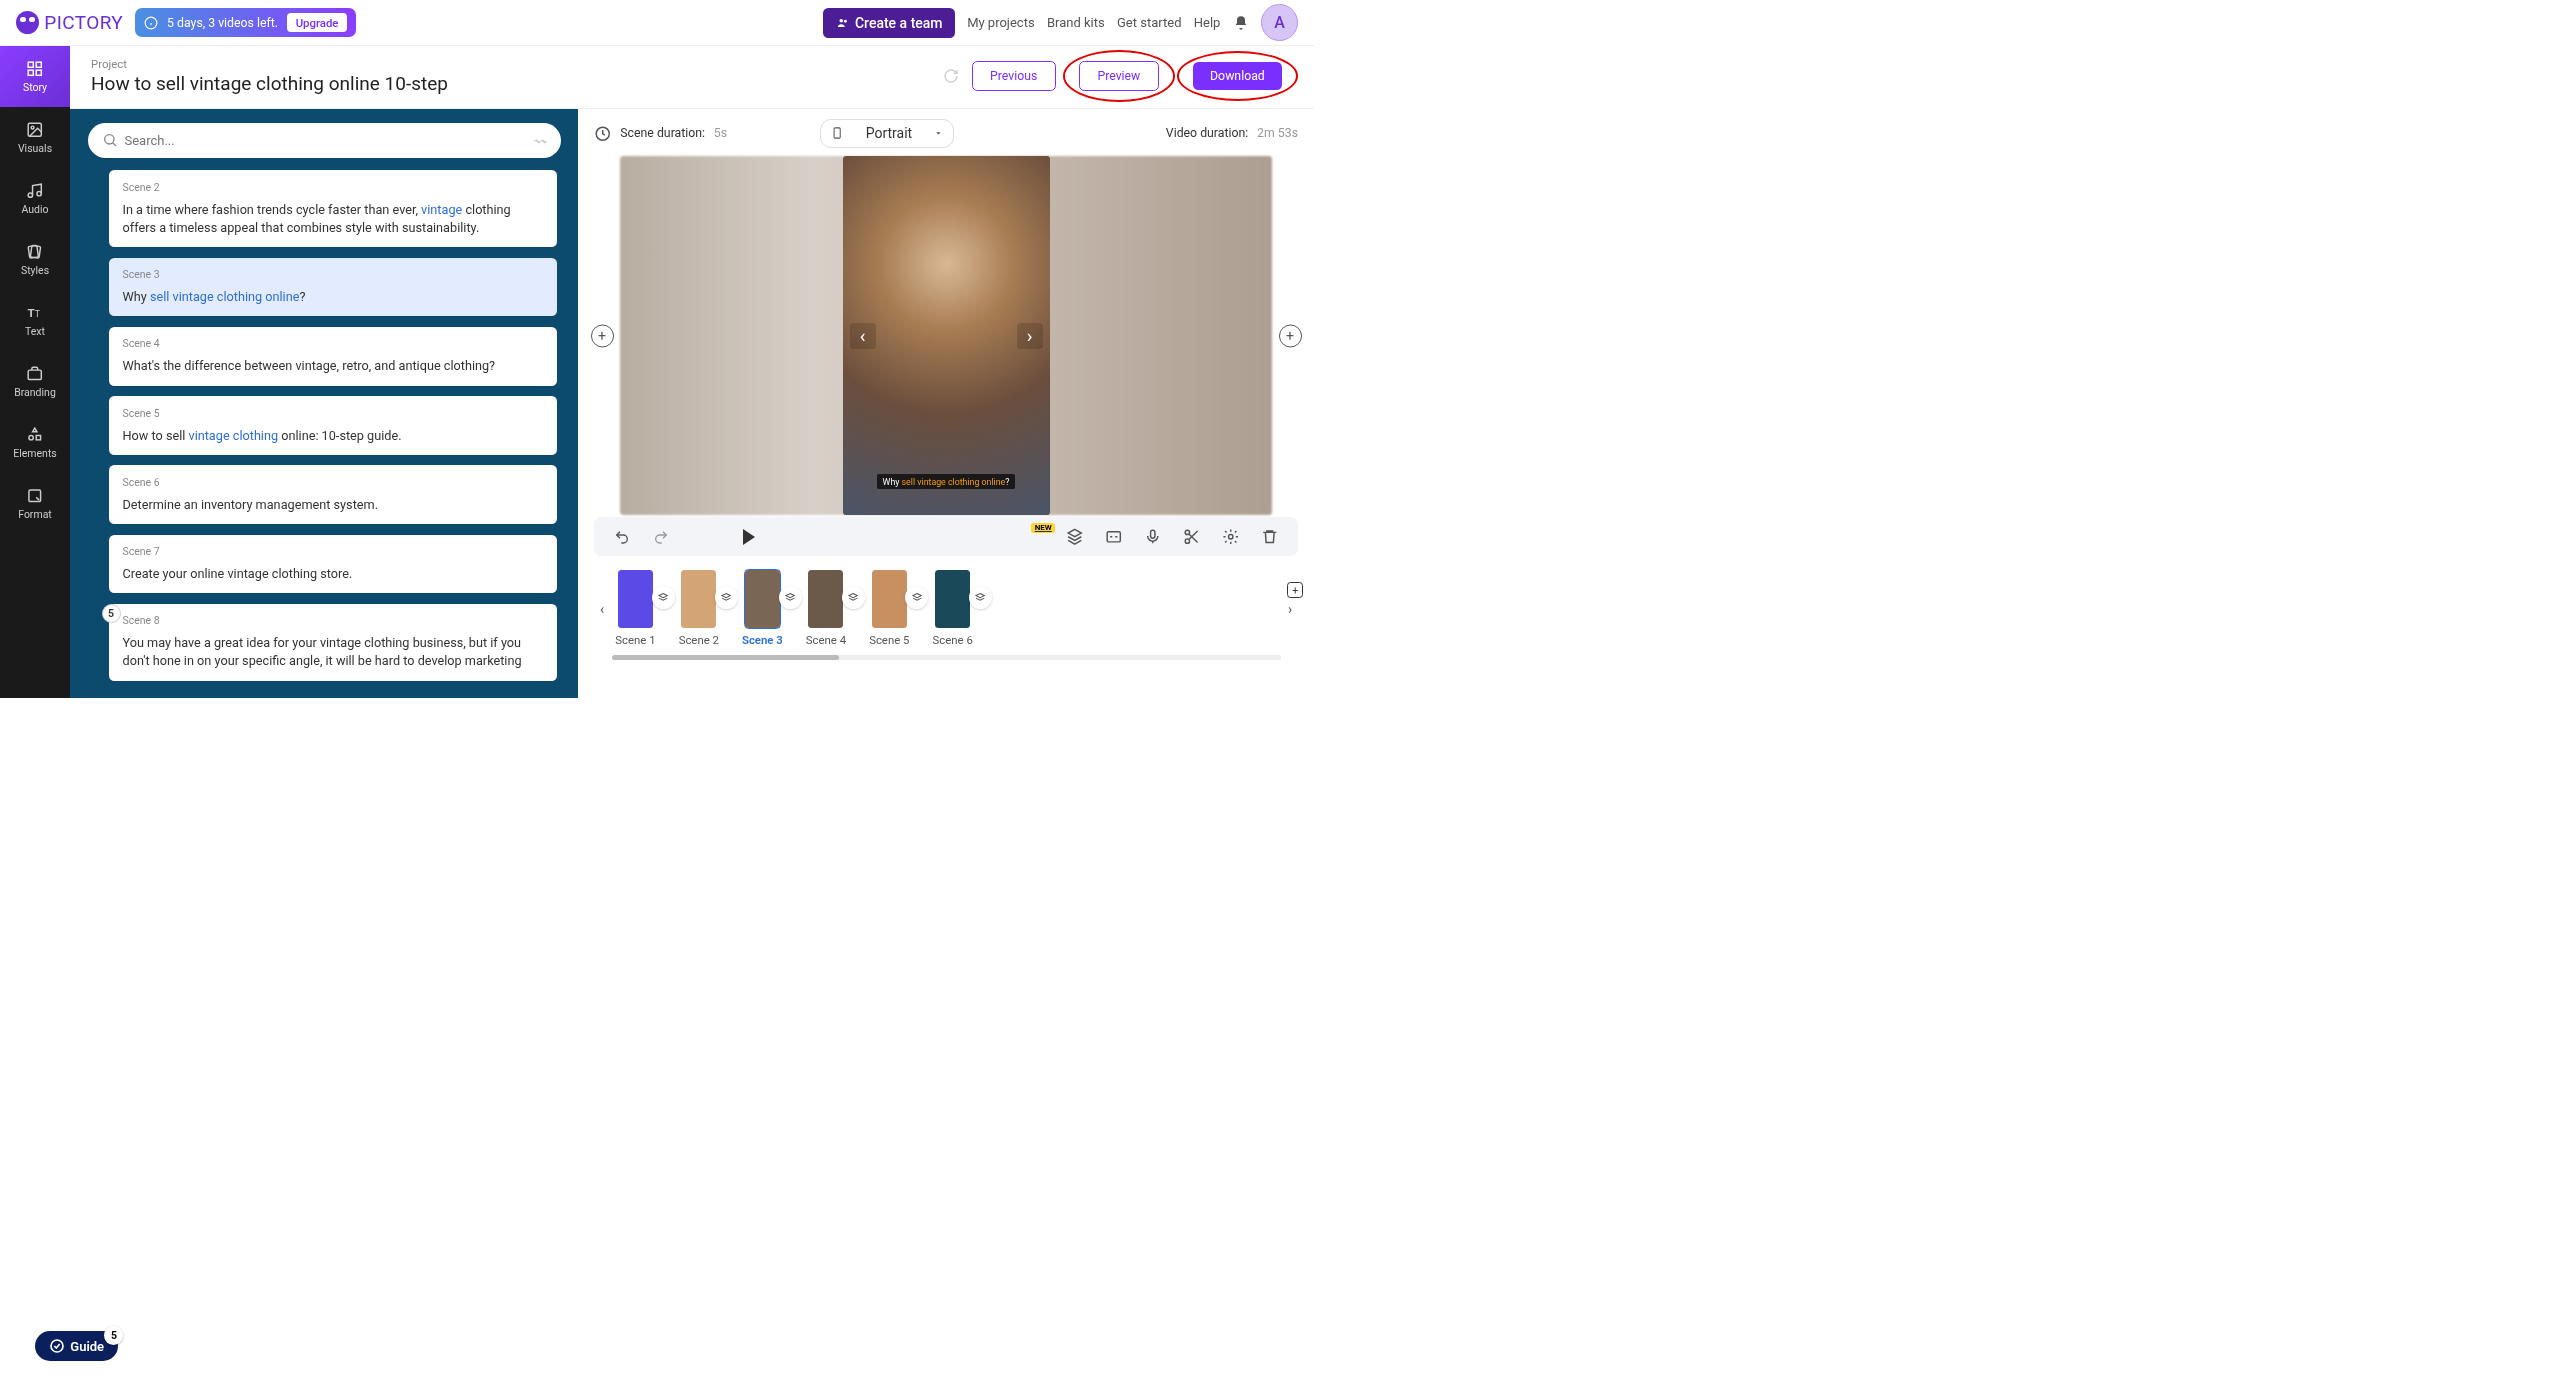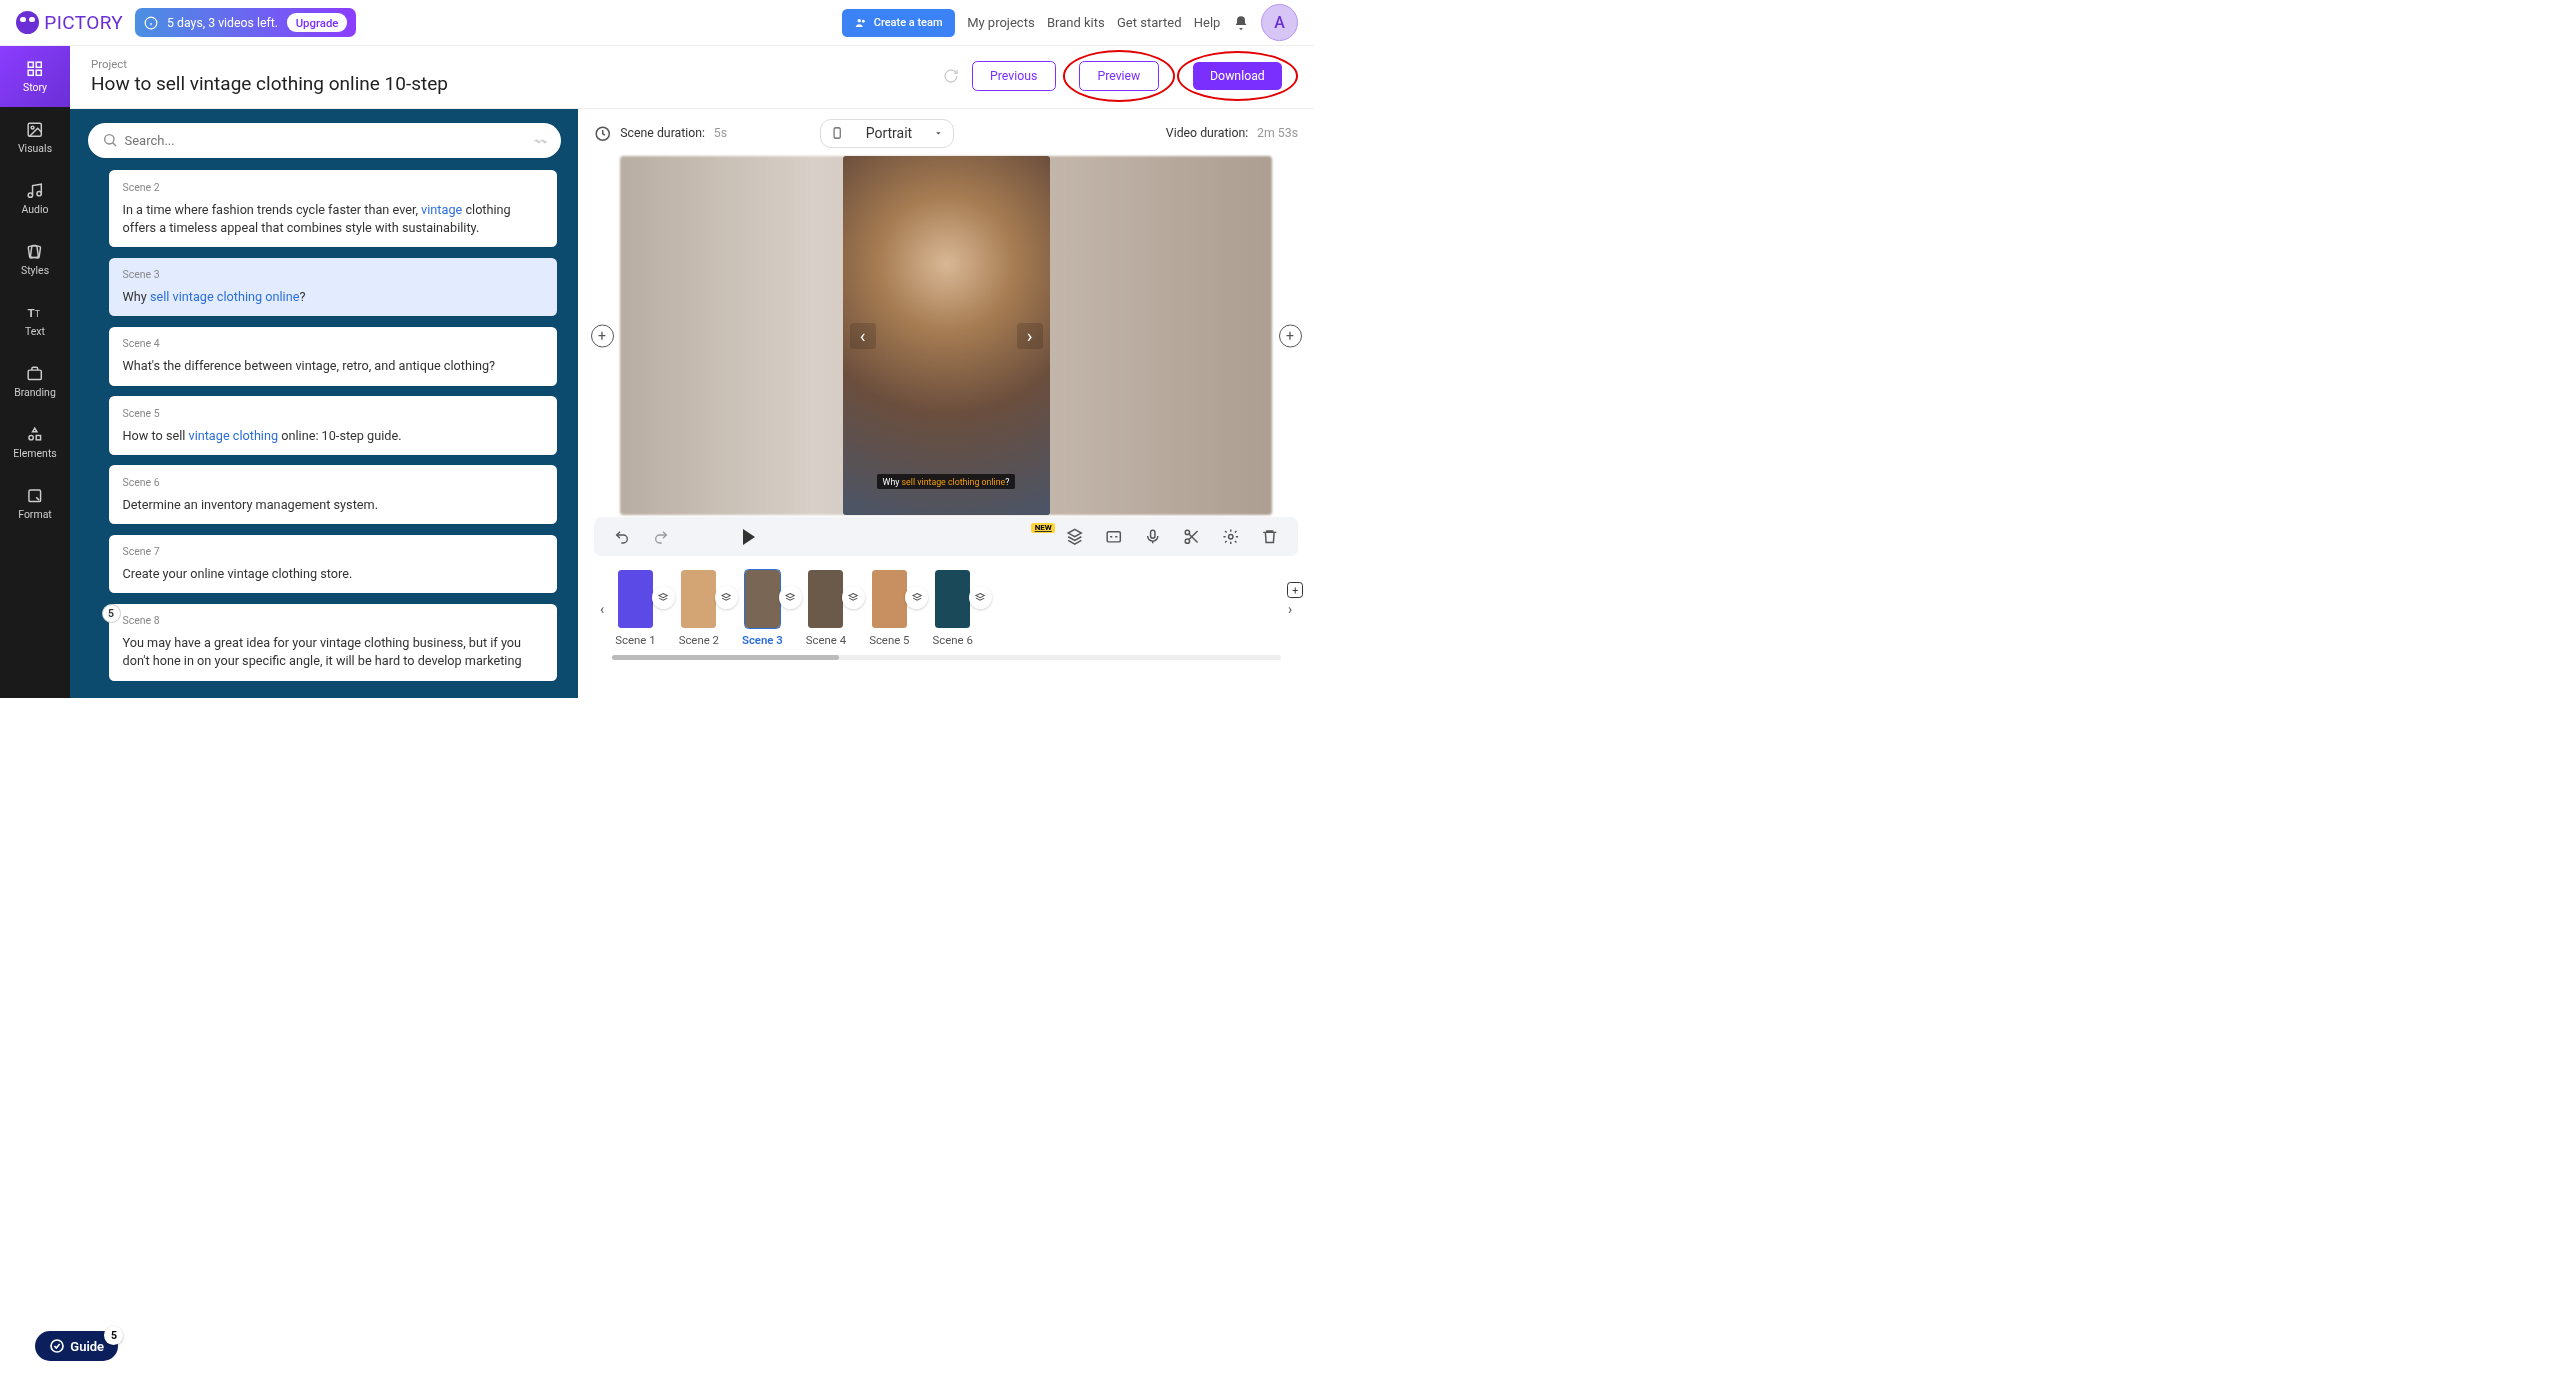--- a/index.html
+++ b/index.html
@@ -6,23 +6,23 @@
 body { background: #fff; width: 1314px; height: 698px; overflow: hidden; color: #333; }
 
 
 .topbar { height: 46px; display: flex; align-items: center; padding: 0 16px; border-bottom: 0.9px solid #eee; gap: 12.3px; }
 .logo { display: flex; align-items: center; gap: 5.3px; font-weight: 400; font-size: 19px; color: #6b2fd6; letter-spacing: 0.4px; }
 .logo-icon { width: 23px; height: 23px; background: #6b2fd6; border-radius: 50%; position: relative; }
 .logo-icon::before, .logo-icon::after { content: ''; position: absolute; width: 5.3px; height: 5.3px; background: #fff; border-radius: 50%; top: 6.1px; }
 .logo-icon::before { left: 4.4px; }
 .logo-icon::after { right: 4.4px; }
 .trial-pill { background: linear-gradient(90deg, #4a90e2, #8b3dff); color: #fff; border-radius: 7px; padding: 5.3px 8.8px; display: flex; align-items: center; gap: 8.8px; font-size: 12.3px; }
-.trial-pill .upgrade { background: #fff; color: #7a2fff; border-radius: 9px; padding: 2.6px 8.8px; font-size: 11.4px; font-weight: 500; }
+.trial-pill .upgrade { background: #fff; color: #7a2fff; border-radius: 4px; padding: 2.6px 8.8px; font-size: 11.4px; font-weight: 500; }
 .topbar-spacer { flex: 1; }
-.create-team { background: #3b82f6; color: #fff; border: none; border-radius: 5.3px; padding: 7px 12.3px; font-size: 11px; font-weight: 500; display: flex; align-items: center; gap: 5.3px; }
+.create-team { background: #4c1d95; color: #fff; border: none; border-radius: 5.3px; padding: 7px 12.3px; font-size: 14px; font-weight: 500; display: flex; align-items: center; gap: 5.3px; }
 .topnav-link { color: #555; font-size: 13px; cursor: pointer; }
 .bell { width: 16px; height: 16px; color: #555; }
 .avatar { width: 37px; height: 37px; border-radius: 50%; background: #d6c5f5; display: flex; align-items: center; justify-content: center; font-weight: 500; color: #6b2fd6; font-size: 16px; border: 1.8px solid #b794f4; }
 
 
 .main { display: flex; height: calc(100% - 46px); }
 .sidebar { width: 70px; background: #1a1a1a; display: flex; flex-direction: column; align-items: center; padding-top: 0; }
 .sidebar-item { width: 70px; height: 61px; display: flex; flex-direction: column; align-items: center; justify-content: center; gap: 3.5px; color: #ccc; font-size: 10.5px; cursor: pointer; }
 .sidebar-item.active { background: linear-gradient(135deg, #8b3dff, #6b2fd6); color: #fff; }
 .sidebar-icon { width: 19px; height: 19px; display: flex; align-items: center; justify-content: center; }

